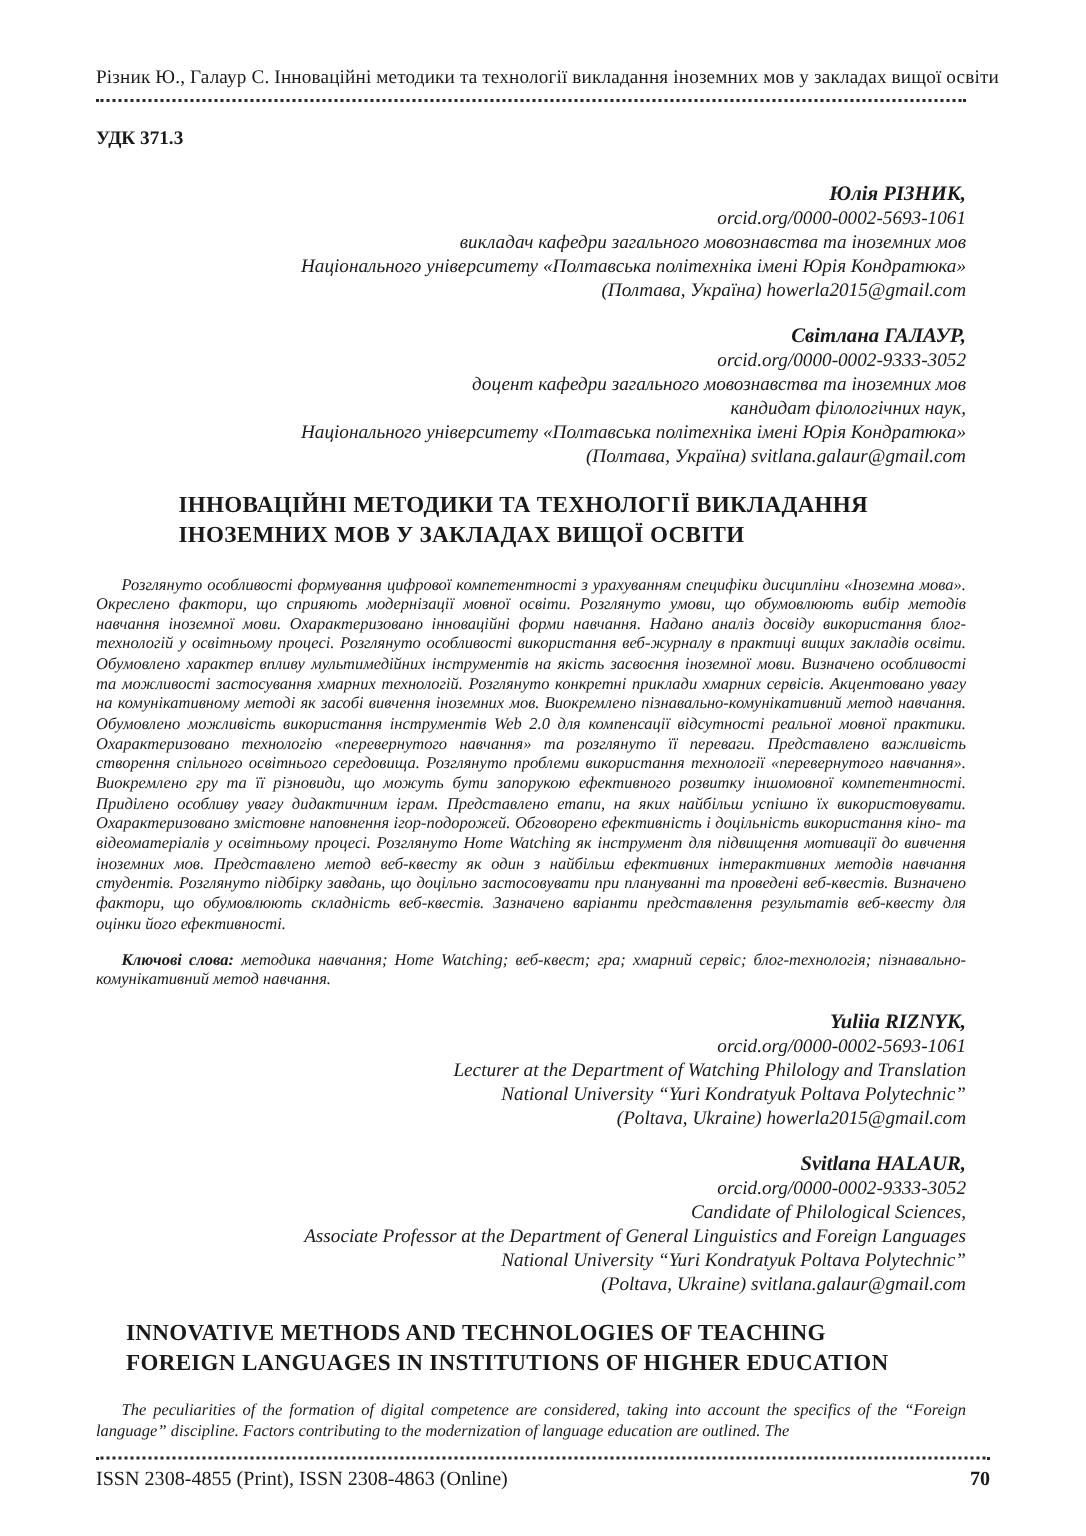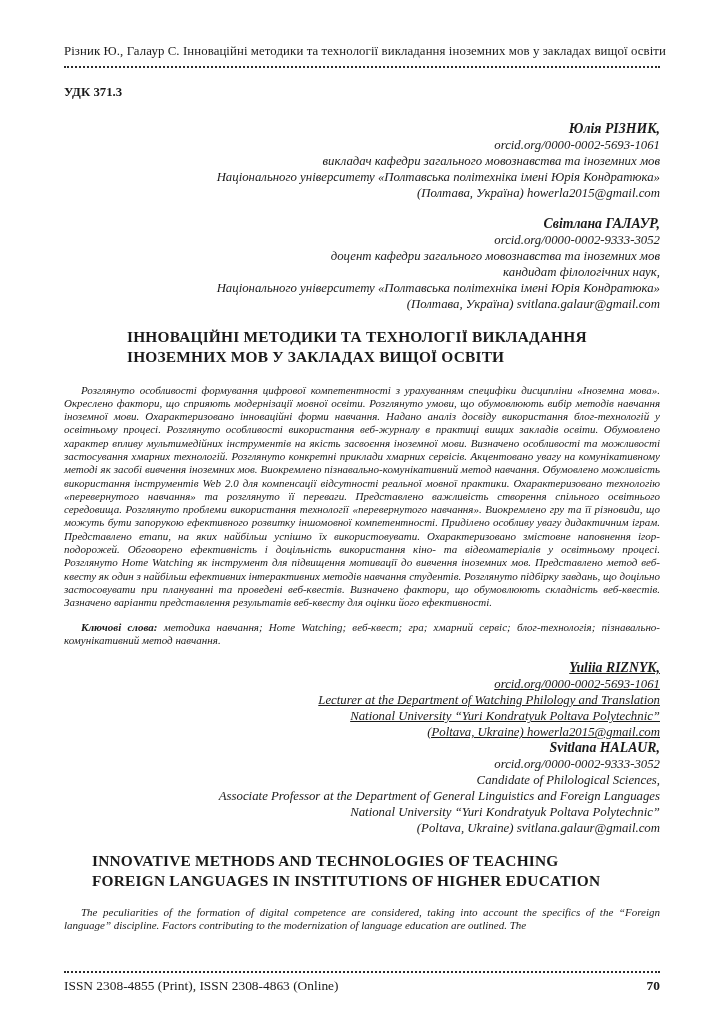--- a/index.html
+++ b/index.html
@@ -6,21 +6,21 @@
   body {
     width: 724px; height: 1024px;
     background: #ffffff;
     color: #1a1a1a;
     font-family: "Liberation Serif", serif;
     position: relative;
     overflow: hidden;
   }
   .page {
     position: absolute; inset: 0;
-    padding: 44px 64px 0 64px;
+    padding: 44px 80px 0 64px;
     box-sizing: border-box;
   }
   .running-head {
     font-size: 12.8px;
     text-align: center;
     white-space: nowrap;
     letter-spacing: 0.1px;
   }
   .dotted-rule {
     border-bottom: 2px dotted #2a2a2a;
@@ -34,22 +34,22 @@
     line-height: 15.5px;
   }
   .author-block {
     text-align: right;
     font-style: italic;
     font-size: 12.8px;
     line-height: 16px;
   }
   .author-block.uk-first { margin-top: 20px; }
   .author-block.uk-second { margin-top: 15px; }
-  .author-block.en-first { margin-top: 13px; text-decoration: underline; }
-  .author-block.en-second { }
+  .author-block.en-first { margin-top: 13px; }
+  .author-block.en-second { margin-top: 15px; }
   .author-name {
     font-weight: bold;
     font-size: 13.8px;
   }
   .article-title {
     margin: 15px auto 0 auto;
     text-align: left;
     font-weight: bold;
     font-size: 15.4px;
     line-height: 20px;

